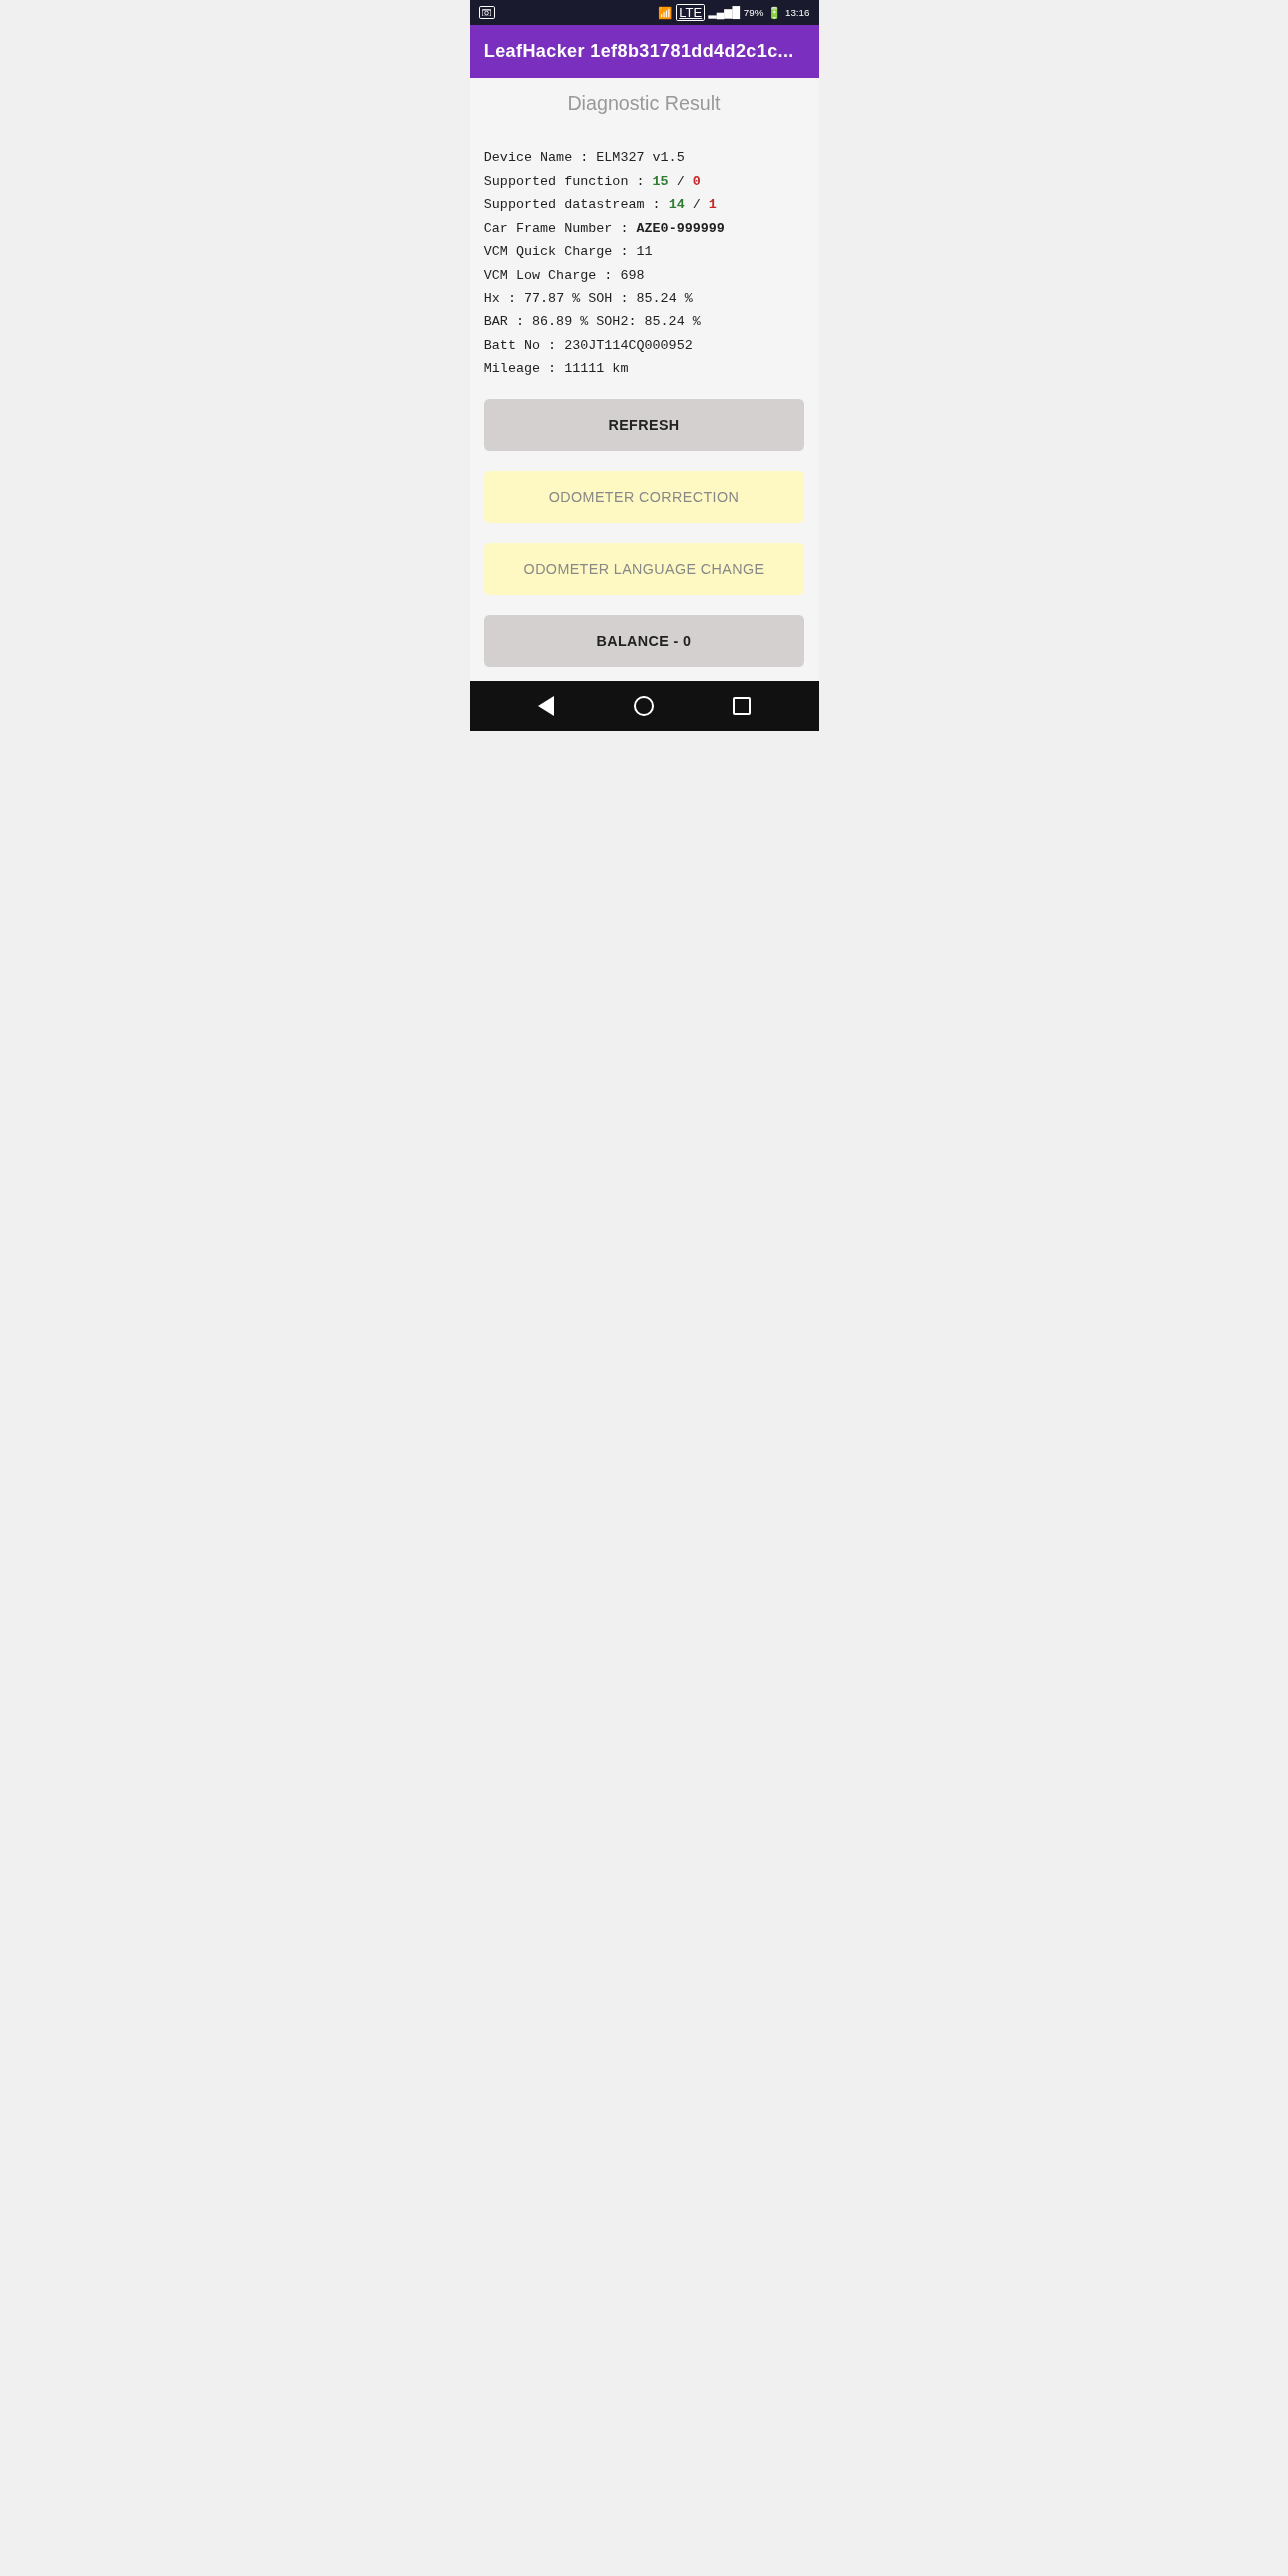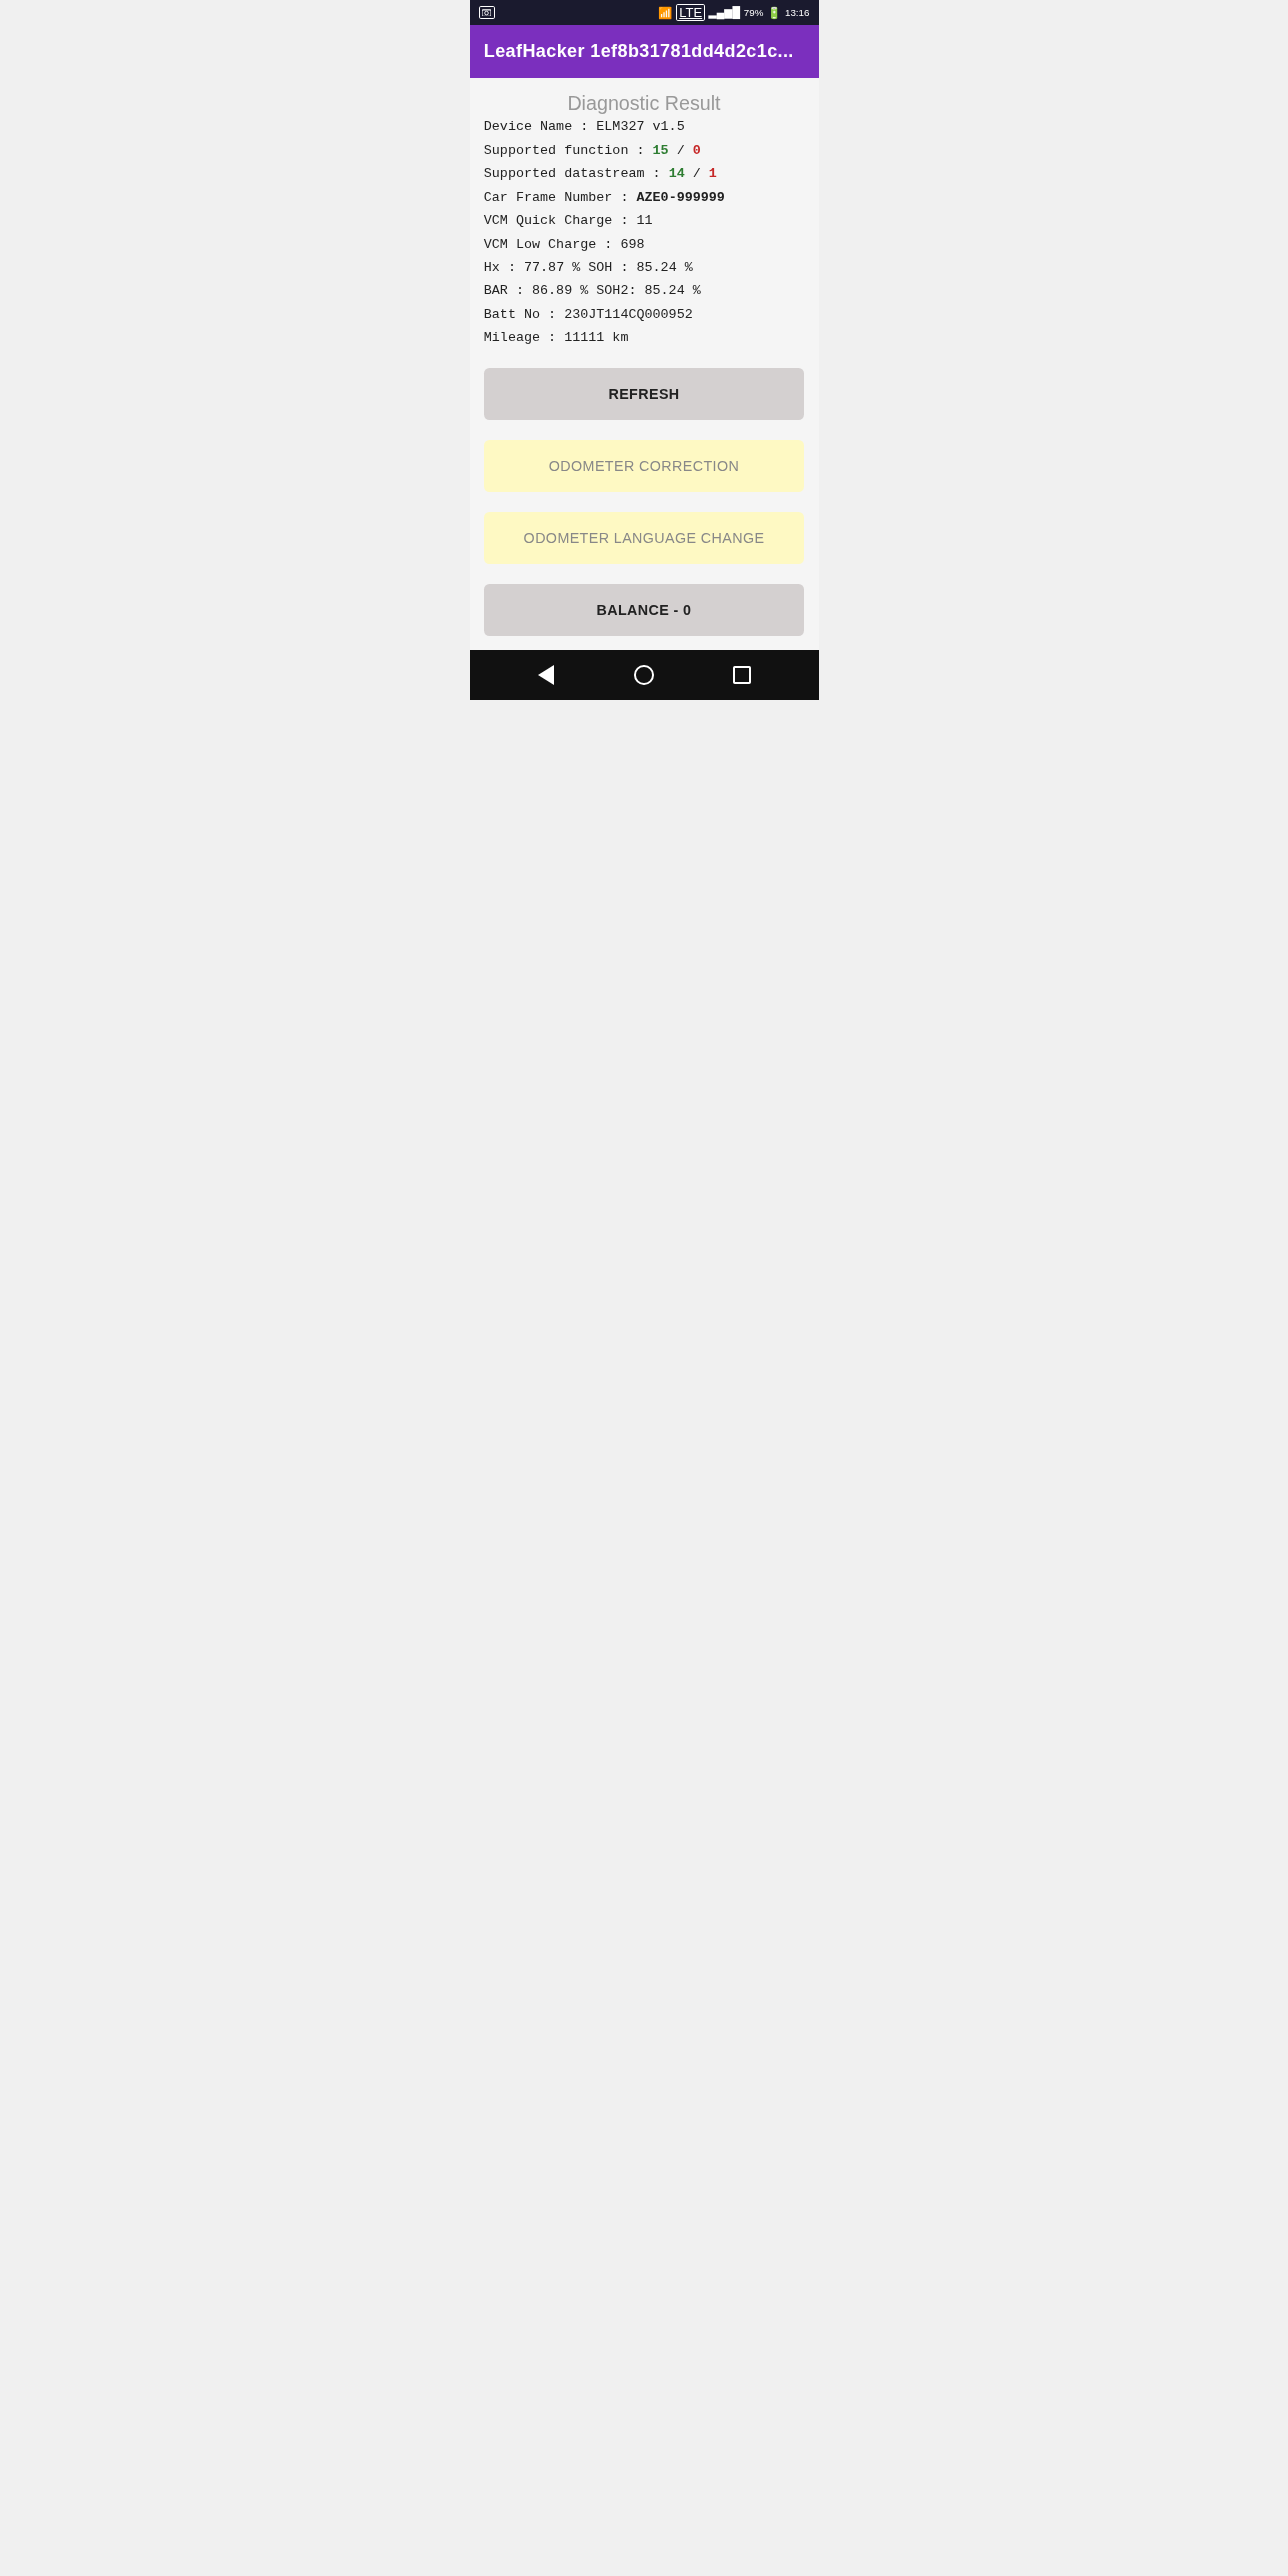--- a/index.html
+++ b/index.html
@@ -74,21 +74,21 @@
       background: #f5f5f5;
       flex: 1;
       padding: 14.3px 14.3px;
     }
 
     .page-title {
       text-align: center;
       font-size: 19.7px;
       color: #999;
       font-family: sans-serif;
-      margin-bottom: 0;
+      margin-bottom: 31px;
       font-weight: normal;
     }
 
     .info-block {
       font-size: 13.4px;
       line-height: 1.75;
       color: #222;
       margin-bottom: 18px;
     }
 

